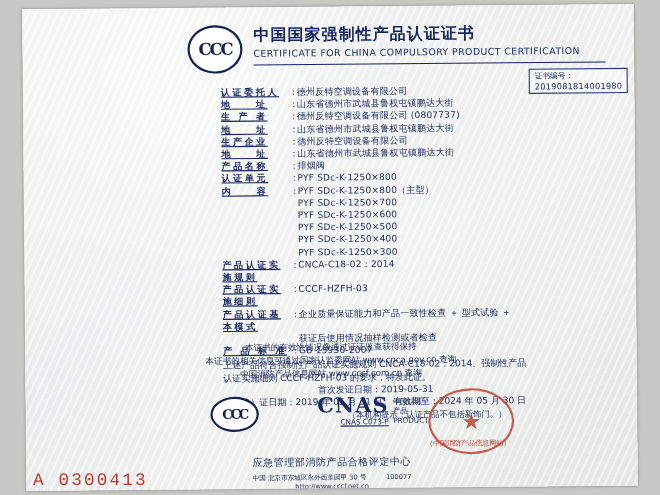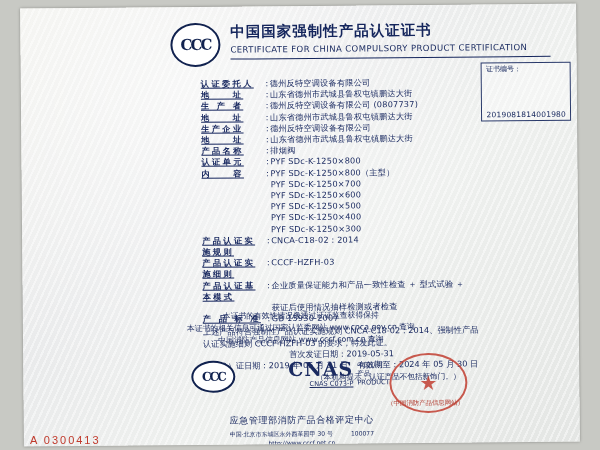--- a/index.html
+++ b/index.html
@@ -53,21 +53,21 @@
 
   
   .certno{
     position:absolute;right:6px;top:58px;
     border:1px solid #2a3a6b;
     padding:1px 4px;
     font-size:7.5px;color:#14255c;
     background:rgba(255,255,255,.35);
   }
   .certno .lbl{display:block;font-size:7px;}
-  .certno .val{display:block;font-size:7.5px;letter-spacing:.2px;margin-top:36px;}
+  .certno .val{display:block;font-size:7.5px;letter-spacing:.2px;}
 
   
   .fields{
     position:absolute;left:180px;top:72px;width:370px;
     color:#16265e;font-size:8.2px;line-height:11.2px;
   }
   .row{display:flex;align-items:flex-start;}
   .lab{width:62px;flex:none;letter-spacing:2.4px;font-weight:bold;text-decoration:underline;}
   .colon{width:7px;flex:none;}
   .val{flex:1;letter-spacing:.2px;}
@@ -126,22 +126,22 @@
   }
   .addr{
     position:absolute;left:0;top:424px;width:100%;text-align:center;
     font-size:6px;color:#16265e;
   }
   .addr .u{text-decoration:underline;}
 
   
   .serial{
     position:absolute;left:30px;bottom:4px;
-    color:#c0392b;font-size:11px;letter-spacing:2px;
-    font-family:Liberation Sans, sans-serif;
+    color:#c0392b;font-size:16px;letter-spacing:2px;
+    font-family:Liberation Mono, monospace;
     margin-top:29px;
   }
 </style>
 </head>
 <body>
 
 <div id="cert">
   <div class="inner">
 
     <div class="header">

